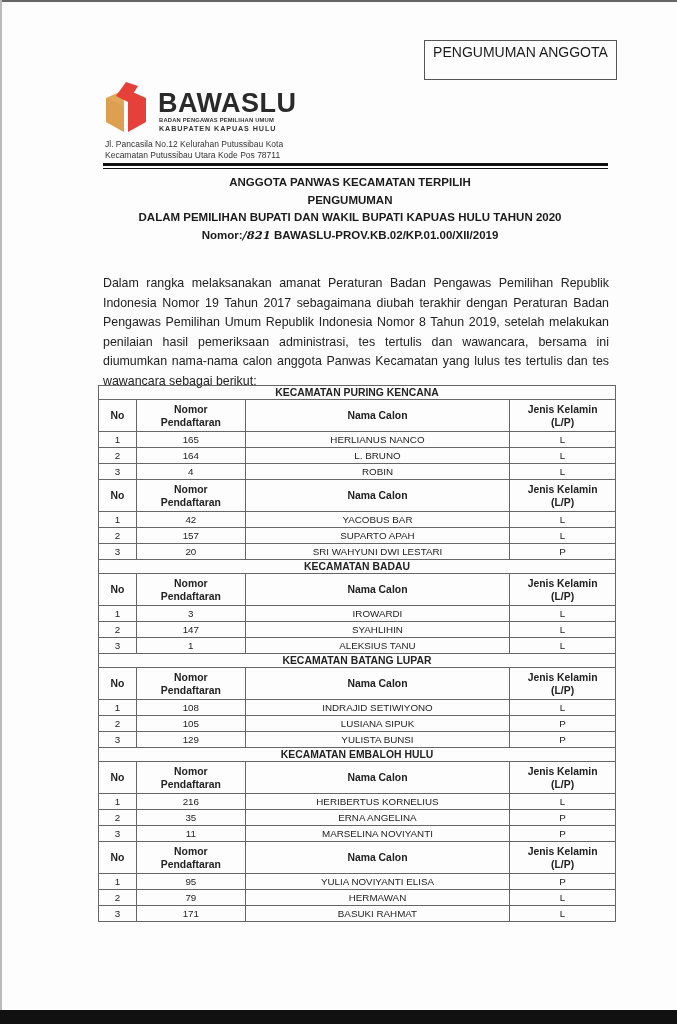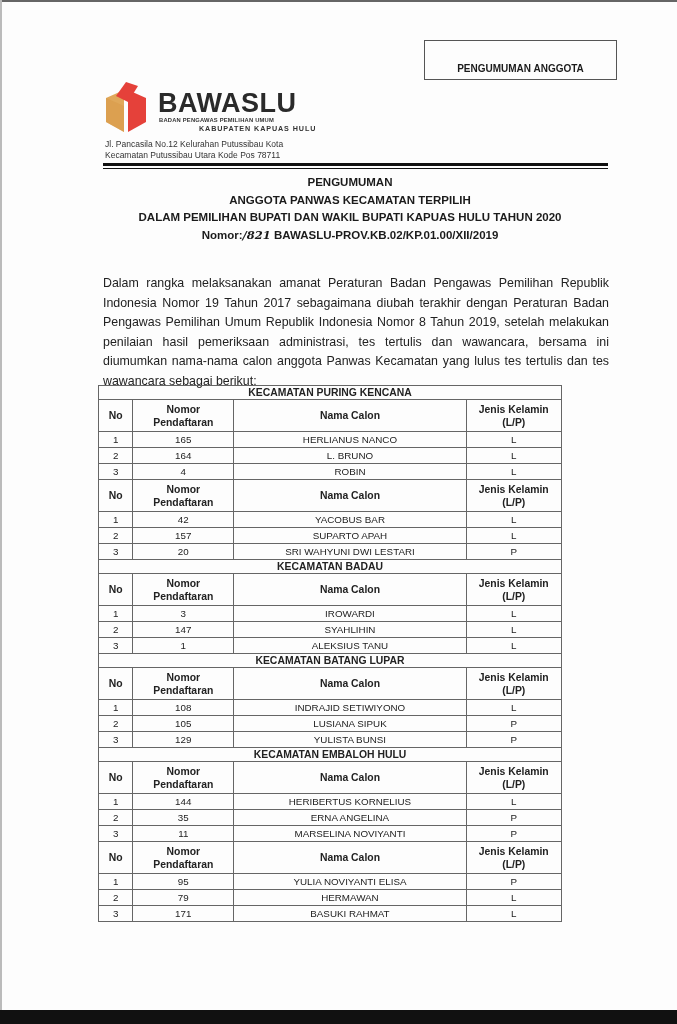--- a/index.html
+++ b/index.html
@@ -7,42 +7,42 @@
       width: 677px; height: 1024px; overflow: hidden;
       background: #fdfdfd; position: relative;
       font-family: "Liberation Sans", sans-serif; color: #1b1b1b;
     }
     .scan-top { position: absolute; left: 0; top: 0; width: 677px; height: 2px; background: #666; }
     .scan-bottom { position: absolute; left: 0; top: 1010px; width: 677px; height: 14px; background: #111; }
     .scan-left { position: absolute; left: 0; top: 0; width: 2px; height: 1010px; background: #bbb; }
 
     .stamp-box {
       position: absolute; left: 424px; top: 40px; width: 193px; height: 40px;
-      border: 1px solid #555; text-align: center; font-weight: bold;
-      font-size: 10px; line-height: 17px; padding-top: 19px; box-sizing: border-box;
+      border: 1px solid #555; text-align: center; font-weight: normal;
+      font-size: 14px; line-height: 17px; padding-top: 3px; box-sizing: border-box;
     }
 
     .logo { position: absolute; left: 102px; top: 82px; width: 48px; height: 52px; }
     .brand { position: absolute; left: 158px; top: 90px; font-weight: bold; font-size: 27px; letter-spacing: 0.5px; color: #2a2a2a; line-height: 26px; }
     .brand-sub1 { position: absolute; left: 159px; top: 117px; font-size: 5.8px; font-weight: bold; letter-spacing: 0.2px; color: #333; }
-    .brand-sub2 { position: absolute; left: 159px; top: 124px; font-size: 7.2px; font-weight: bold; letter-spacing: 0.9px; color: #333; margin-left: 40px; }
+    .brand-sub2 { position: absolute; left: 159px; top: 124px; font-size: 7.2px; font-weight: bold; letter-spacing: 0.9px; color: #333; }
     .addr1 { position: absolute; left: 105px; top: 139px; font-size: 8.5px; color: #333; }
     .addr2 { position: absolute; left: 105px; top: 150px; font-size: 8.5px; color: #333; }
 
     .rule { position: absolute; left: 103px; top: 163px; width: 505px; height: 6px;
       border-top: 3px solid #111; border-bottom: 1.5px solid #111; box-sizing: border-box; }
 
     .title-block { position: absolute; left: 90px; top: 174px; width: 520px; text-align: center;
       font-weight: bold; font-size: 11.5px; line-height: 17.5px; }
     .nomor-hand { font-style: italic; font-family: "DejaVu Serif", serif; font-weight: bold; }
 
     .intro { position: absolute; left: 103px; top: 262px; width: 506px;
       font-size: 12.4px; line-height: 19.5px; text-align: justify; text-align-last: left; color: #222; }
 
-    table.candidates { position: absolute; left: 98px; top: 385px; width: 464px;
+    table.candidates { position: absolute; left: 98px; top: 385px; width: 518px;
       border-collapse: collapse; font-size: 9.8px; color: #222; }
     table.candidates td, table.candidates th { border: 1px solid #666; padding: 0; text-align: center; }
     table.candidates th { font-weight: bold; }
     .region-row th { height: 13px; line-height: 13px; font-size: 10.4px; }
     .head-row th { height: 31px; line-height: 13px; font-size: 10.4px; }
     .data-row td { height: 15px; line-height: 15px; }
     .c-no { width: 38px; }
     .c-nomor { width: 109px; }
     .c-nama { width: 265px; }
     .c-jk { width: 106px; }
@@ -65,22 +65,22 @@
 </svg>
 <div class="brand">BAWASLU</div>
 <div class="brand-sub1">BADAN PENGAWAS PEMILIHAN UMUM</div>
 <div class="brand-sub2">KABUPATEN KAPUAS HULU</div>
 <div class="addr1">Jl. Pancasila No.12 Kelurahan Putussibau Kota</div>
 <div class="addr2">Kecamatan Putussibau Utara   Kode Pos 78711</div>
 
 <div class="rule"></div>
 
 <div class="title-block">
+  <div>ANGGOTA PANWAS KECAMATAN TERPILIH</div>
   <div>PENGUMUMAN</div>
-  <div>ANGGOTA PANWAS KECAMATAN TERPILIH</div>
   <div>DALAM PEMILIHAN BUPATI DAN WAKIL BUPATI KAPUAS HULU  TAHUN 2020</div>
   <div><span>Nomor:</span><span class="nomor-hand">/821</span><span> BAWASLU-PROV.KB.02/KP.01.00/XII/2019</span></div>
 </div>
 
 <p class="intro">Dalam rangka melaksanakan amanat Peraturan Badan Pengawas Pemilihan Republik Indonesia Nomor 19 Tahun 2017 sebagaimana diubah terakhir dengan Peraturan Badan Pengawas Pemilihan Umum Republik Indonesia Nomor 8 Tahun 2019, setelah melakukan penilaian hasil pemeriksaan administrasi, tes tertulis dan wawancara, bersama ini diumumkan nama-nama calon anggota Panwas Kecamatan yang lulus tes tertulis dan tes wawancara sebagai berikut:</p>
 
 <table class="candidates" id="candidates">
   <colgroup>
     <col class="c-no">
       <col class="c-nomor">
@@ -247,21 +247,21 @@
         <th>
           <div>Nama Calon</div>
         </th>
         <th>
           <div>Jenis Kelamin</div>
           <div>(L/P)</div>
         </th>
       </tr>
       <tr class="data-row">
         <td>1</td>
-        <td>144</td>
+        <td>216</td>
         <td>HERIBERTUS KORNELIUS</td>
         <td>L</td>
       </tr>
       <tr class="data-row">
         <td>2</td>
         <td>35</td>
         <td>ERNA ANGELINA</td>
         <td>P</td>
       </tr>
       <tr class="data-row">

